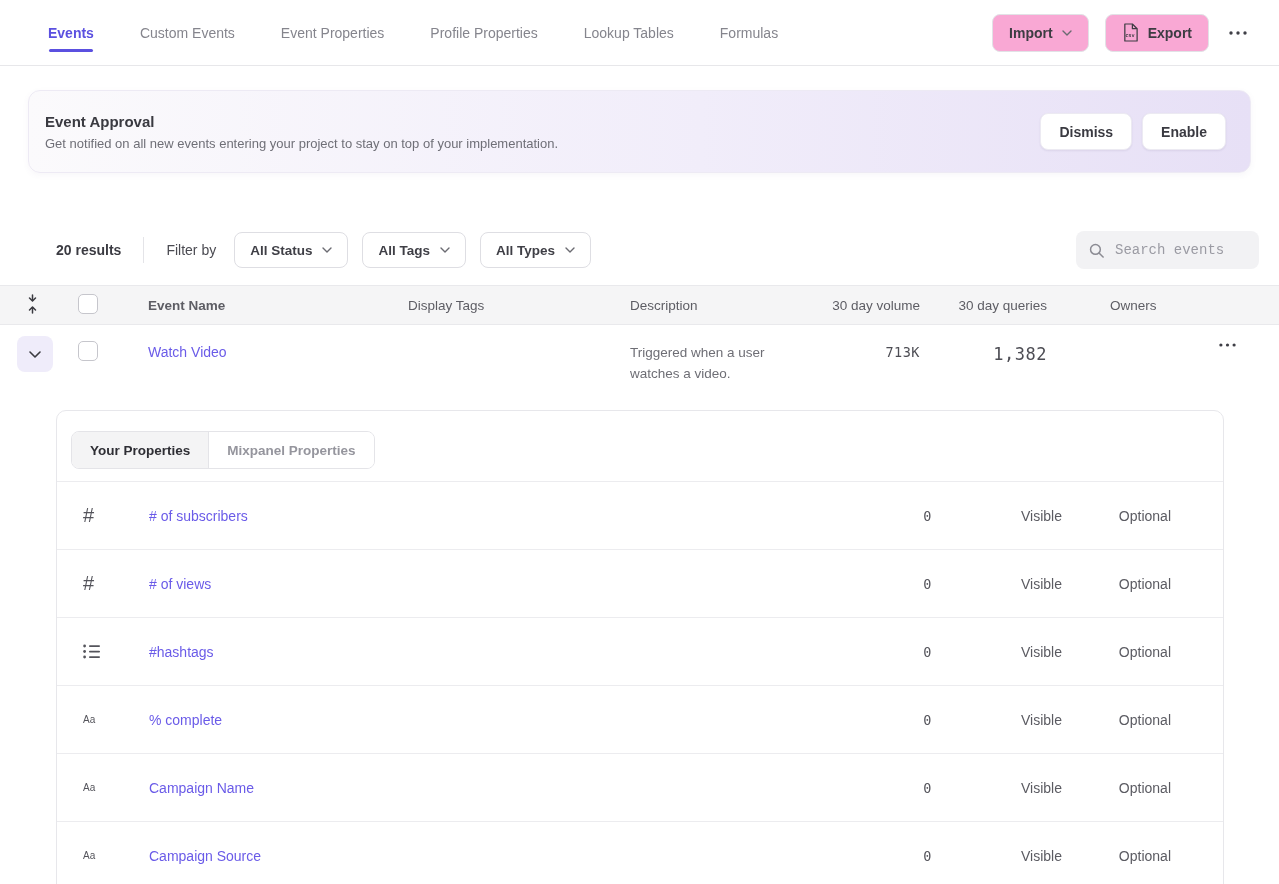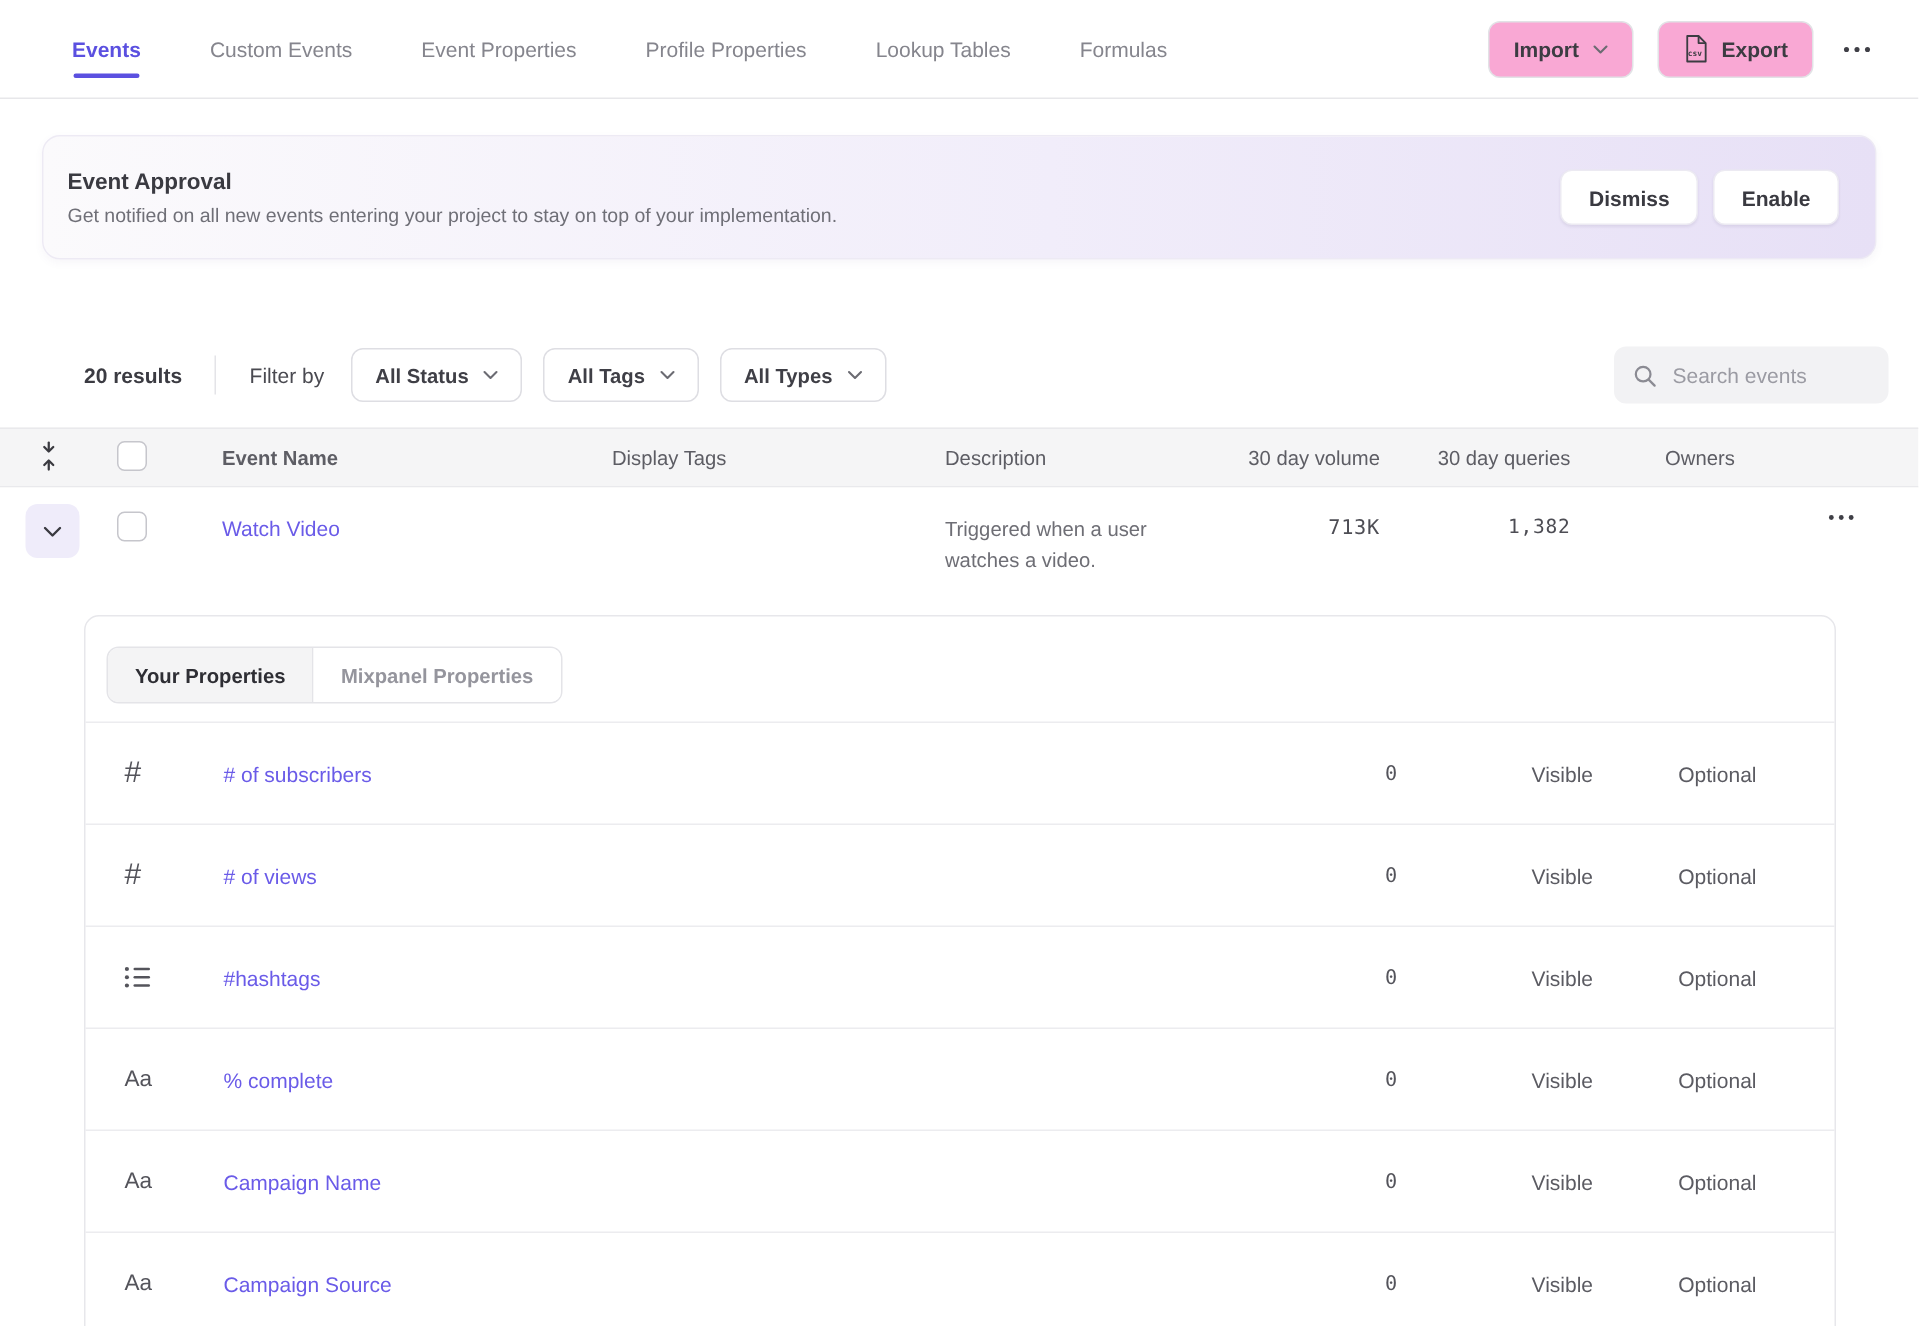--- a/index.html
+++ b/index.html
@@ -39,21 +39,21 @@
   .filter-row { margin-top:57px; padding:0 20px 0 56px; display:flex; align-items:center; height:40px; }
   .results { font-size:14px; font-weight:600; color:#3b3b42; }
   .vdiv { width:1px; height:26px; background:#e4e4e8; margin:0 22px; }
   .filter-by { font-size:14px; color:#4a4a51; margin-right:18px; }
   .dd { display:inline-flex; align-items:center; gap:10px; height:36px; padding:0 15px;
     border:1px solid #dedee3; border-radius:8px; background:#fff; font-size:13.5px;
     font-weight:600; color:#3f3f46; margin-right:14px; cursor:pointer; font-family:inherit; }
   .search { margin-left:auto; display:flex; align-items:center; gap:10px; width:183px;
     height:38px; background:#f2f2f4; border-radius:8px; padding:0 12px; color:#8b8b93; }
   .search input { border:none; background:transparent; outline:none; font-size:14px;
-    color:#4c1d95; width:100%; font-family:Liberation Sans, sans-serif; }
+    color:#4c1d95; width:100%; font-family:Liberation Mono, monospace; }
   .search input::placeholder { color:#9b9ba3; }
 
   
   .grid { display:grid; grid-template-columns:64px 48px 248px 222px 190px 148px 135px 1fr 76px; }
   .thead { margin-top:15px; background:#f5f5f6; border-top:1px solid #e9e9ec;
     border-bottom:1px solid #e9e9ec; height:40px; align-items:center;
     font-size:13.5px; color:#5d5d64; }
   .c-name { padding-left:36px;font-weight:bold; } .c-display { padding-left:48px; } .c-desc { padding-left:48px; }
   .c-vol { text-align:right; } .c-q { text-align:right; padding-right:8px; }
   .c-owners { padding-left:55px; }
@@ -64,39 +64,39 @@
 
   .event-row { align-items:start; background:#fff; min-height:85px; }
   .expander { margin:11px 0 0 17px; width:36px; height:36px; border-radius:8px;
     background:#efecfa; border:none; display:flex; align-items:center; justify-content:center;
     color:#3a3a40; cursor:pointer; }
   .event-row .checkbox { margin:16px 0 0 14px; }
   .event-name { padding:19px 0 0 36px; font-size:14px; color:#6a5be8; cursor:pointer; }
   .event-desc { padding:18px 0 0 48px; font-size:13.5px; color:#6e6e75; line-height:1.55; }
   .mono { font-family:"DejaVu Sans Mono", monospace; letter-spacing:.5px; }
   .event-vol { padding-top:19px; font-size:13.5px; color:#4d4d54; }
-  .event-q { padding-top:19px; font-size:13px; color:#4d4d54; }
+  .event-q { padding-top:19px; font-size:17px; color:#4d4d54; }
   .event-more { padding:18px 0 0 16px; }
 
   
   .prop-card { margin-left:56px; width:1168px; height:520px; background:#fff;
     border:1px solid #e7e7eb; border-radius:10px; padding-top:20px; }
   .ptabs { margin-left:14px; display:inline-flex; border:1px solid #e4e4e8;
     border-radius:8px; overflow:hidden; }
   .ptab { height:36px; display:flex; align-items:center; padding:0 18px; font-size:13.5px;
     font-weight:600; color:#95959d; background:#fff; cursor:pointer; }
   .ptab.active { background:#f4f4f5; color:#2e2e34; border-right:1px solid #e4e4e8; }
   .pdiv { margin-top:12px; border-bottom:1px solid #ececef; }
 
   .prow { display:grid; grid-template-columns:66px 1fr 100px 130px 109px;
     padding:0 52px 0 26px; height:68px; align-items:center;
     border-bottom:1px solid #ececef; font-size:14px; }
   .prop-icon { color:#54545b; justify-self:start; display:flex; align-items:center; }
   .prop-icon.t-number { font-size:20px; font-weight:500; }
-  .prop-icon.t-text { font-size:15px; }
+  .prop-icon.t-text { font-size:10px; }
   .prop-name { color:#6a5be8; cursor:pointer; }
   .p-vol { text-align:right; font-size:13.5px; color:#54545b; }
   .p-vis, .p-req { text-align:right; color:#5b5b62; }
 </style>
 </head>
 <body>
 
 <div class="nav">
   <div class="tabs">
     <div class="tab active">Events</div>

